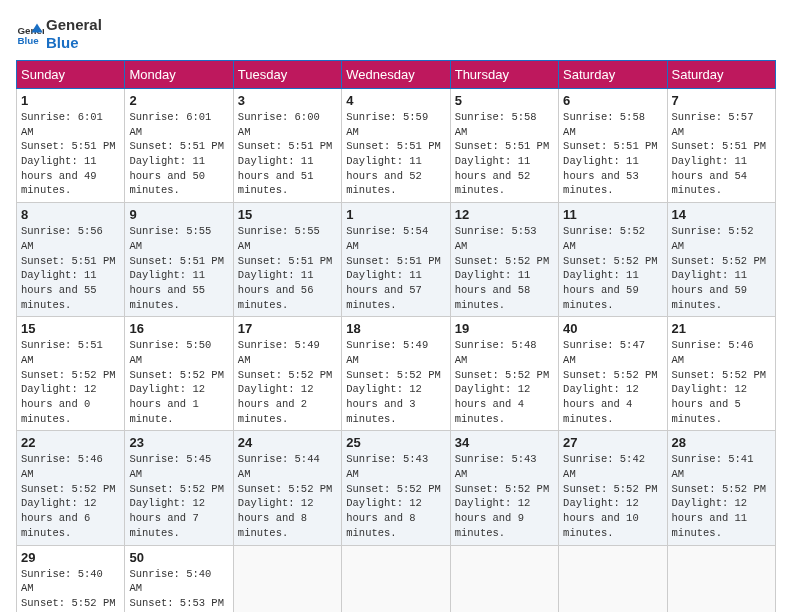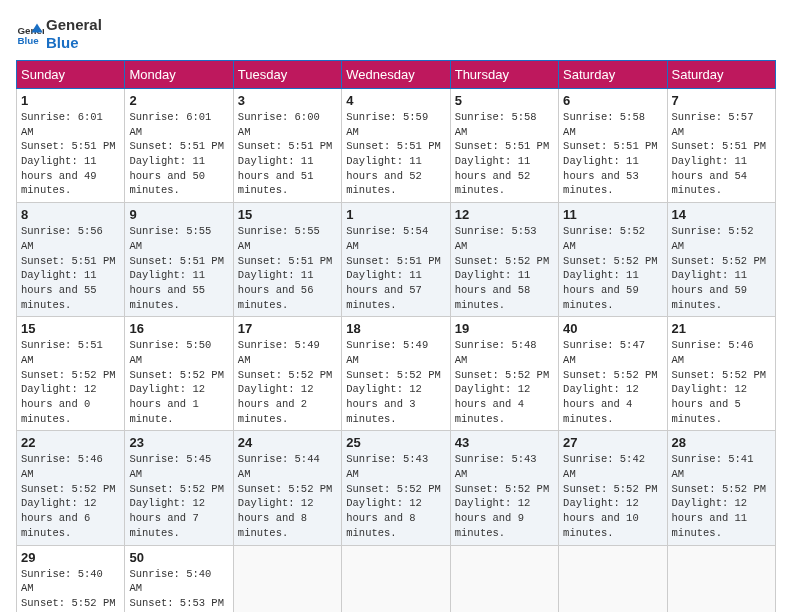--- a/index.html
+++ b/index.html
@@ -217,21 +217,21 @@
         </td>
         <td>
           <span class="day-number">24</span>
           <div class="day-info">Sunrise: 5:44 AM<br>Sunset: 5:52 PM<br>Daylight: 12 hours and 8 minutes.</div>
         </td>
         <td>
           <span class="day-number">25</span>
           <div class="day-info">Sunrise: 5:43 AM<br>Sunset: 5:52 PM<br>Daylight: 12 hours and 8 minutes.</div>
         </td>
         <td>
-          <span class="day-number">43</span>
+          <span class="day-number">34</span>
           <div class="day-info">Sunrise: 5:43 AM<br>Sunset: 5:52 PM<br>Daylight: 12 hours and 9 minutes.</div>
         </td>
         <td>
           <span class="day-number">27</span>
           <div class="day-info">Sunrise: 5:42 AM<br>Sunset: 5:52 PM<br>Daylight: 12 hours and 10 minutes.</div>
         </td>
         <td>
           <span class="day-number">28</span>
           <div class="day-info">Sunrise: 5:41 AM<br>Sunset: 5:52 PM<br>Daylight: 12 hours and 11 minutes.</div>
         </td>

